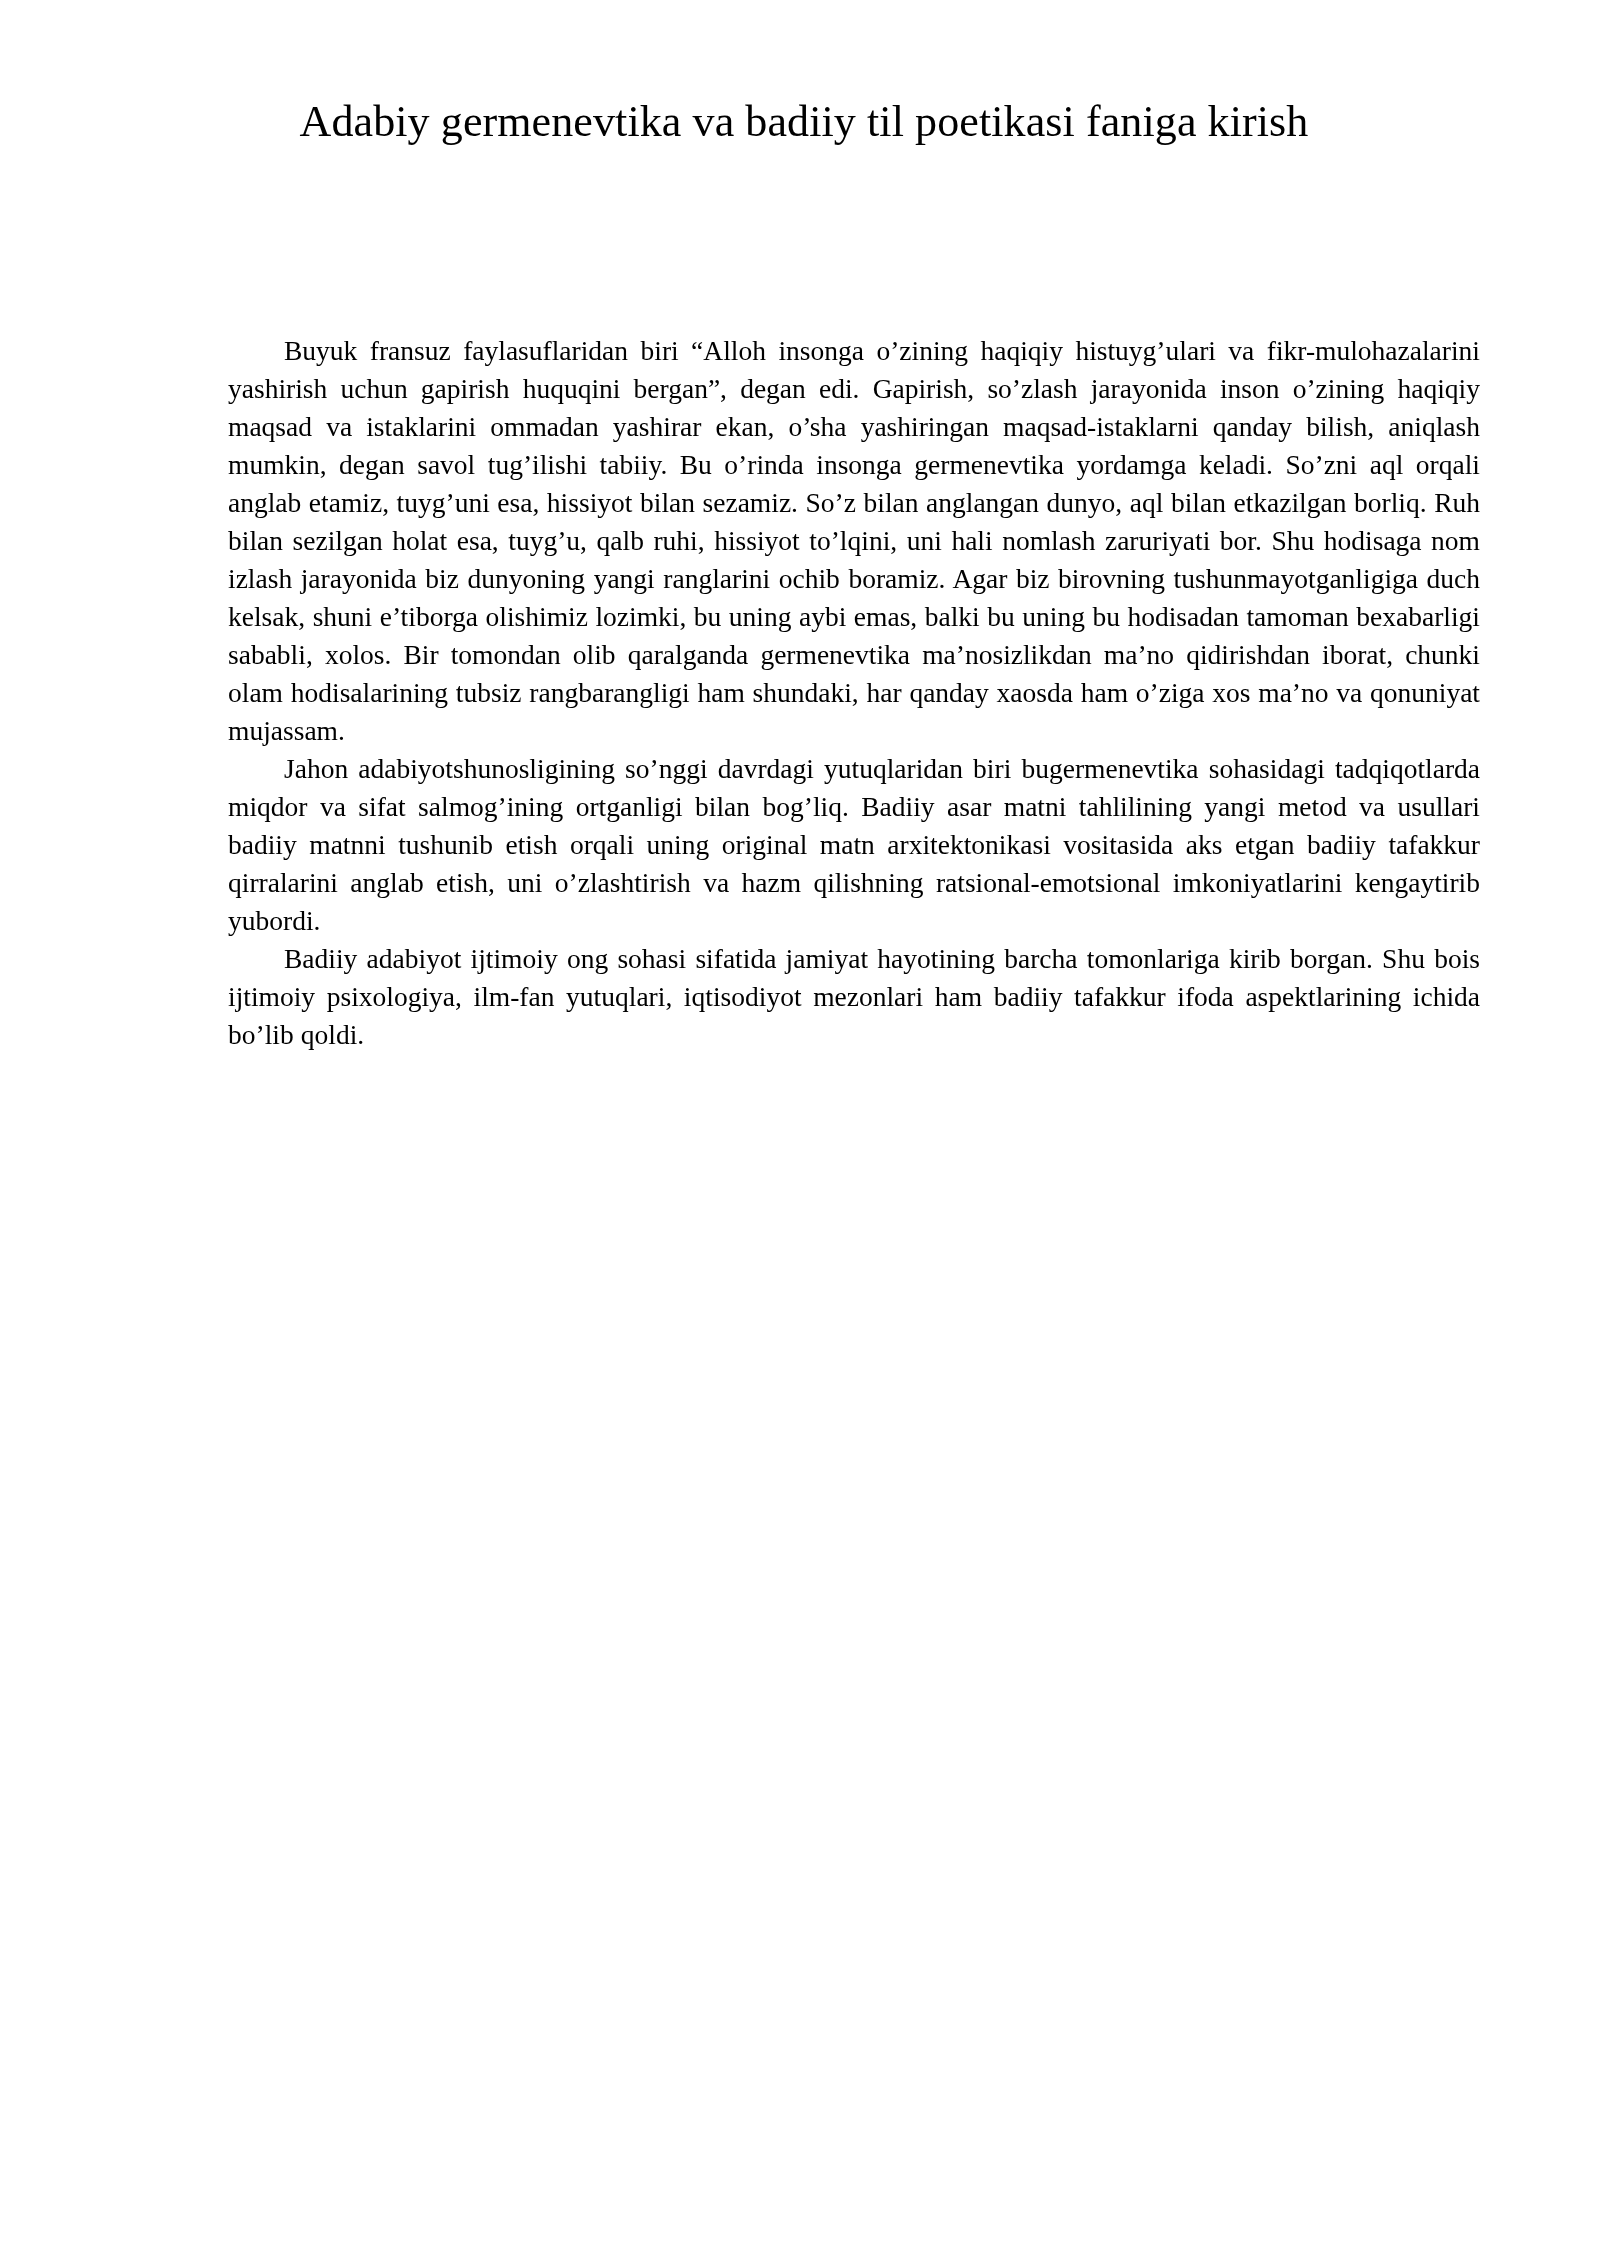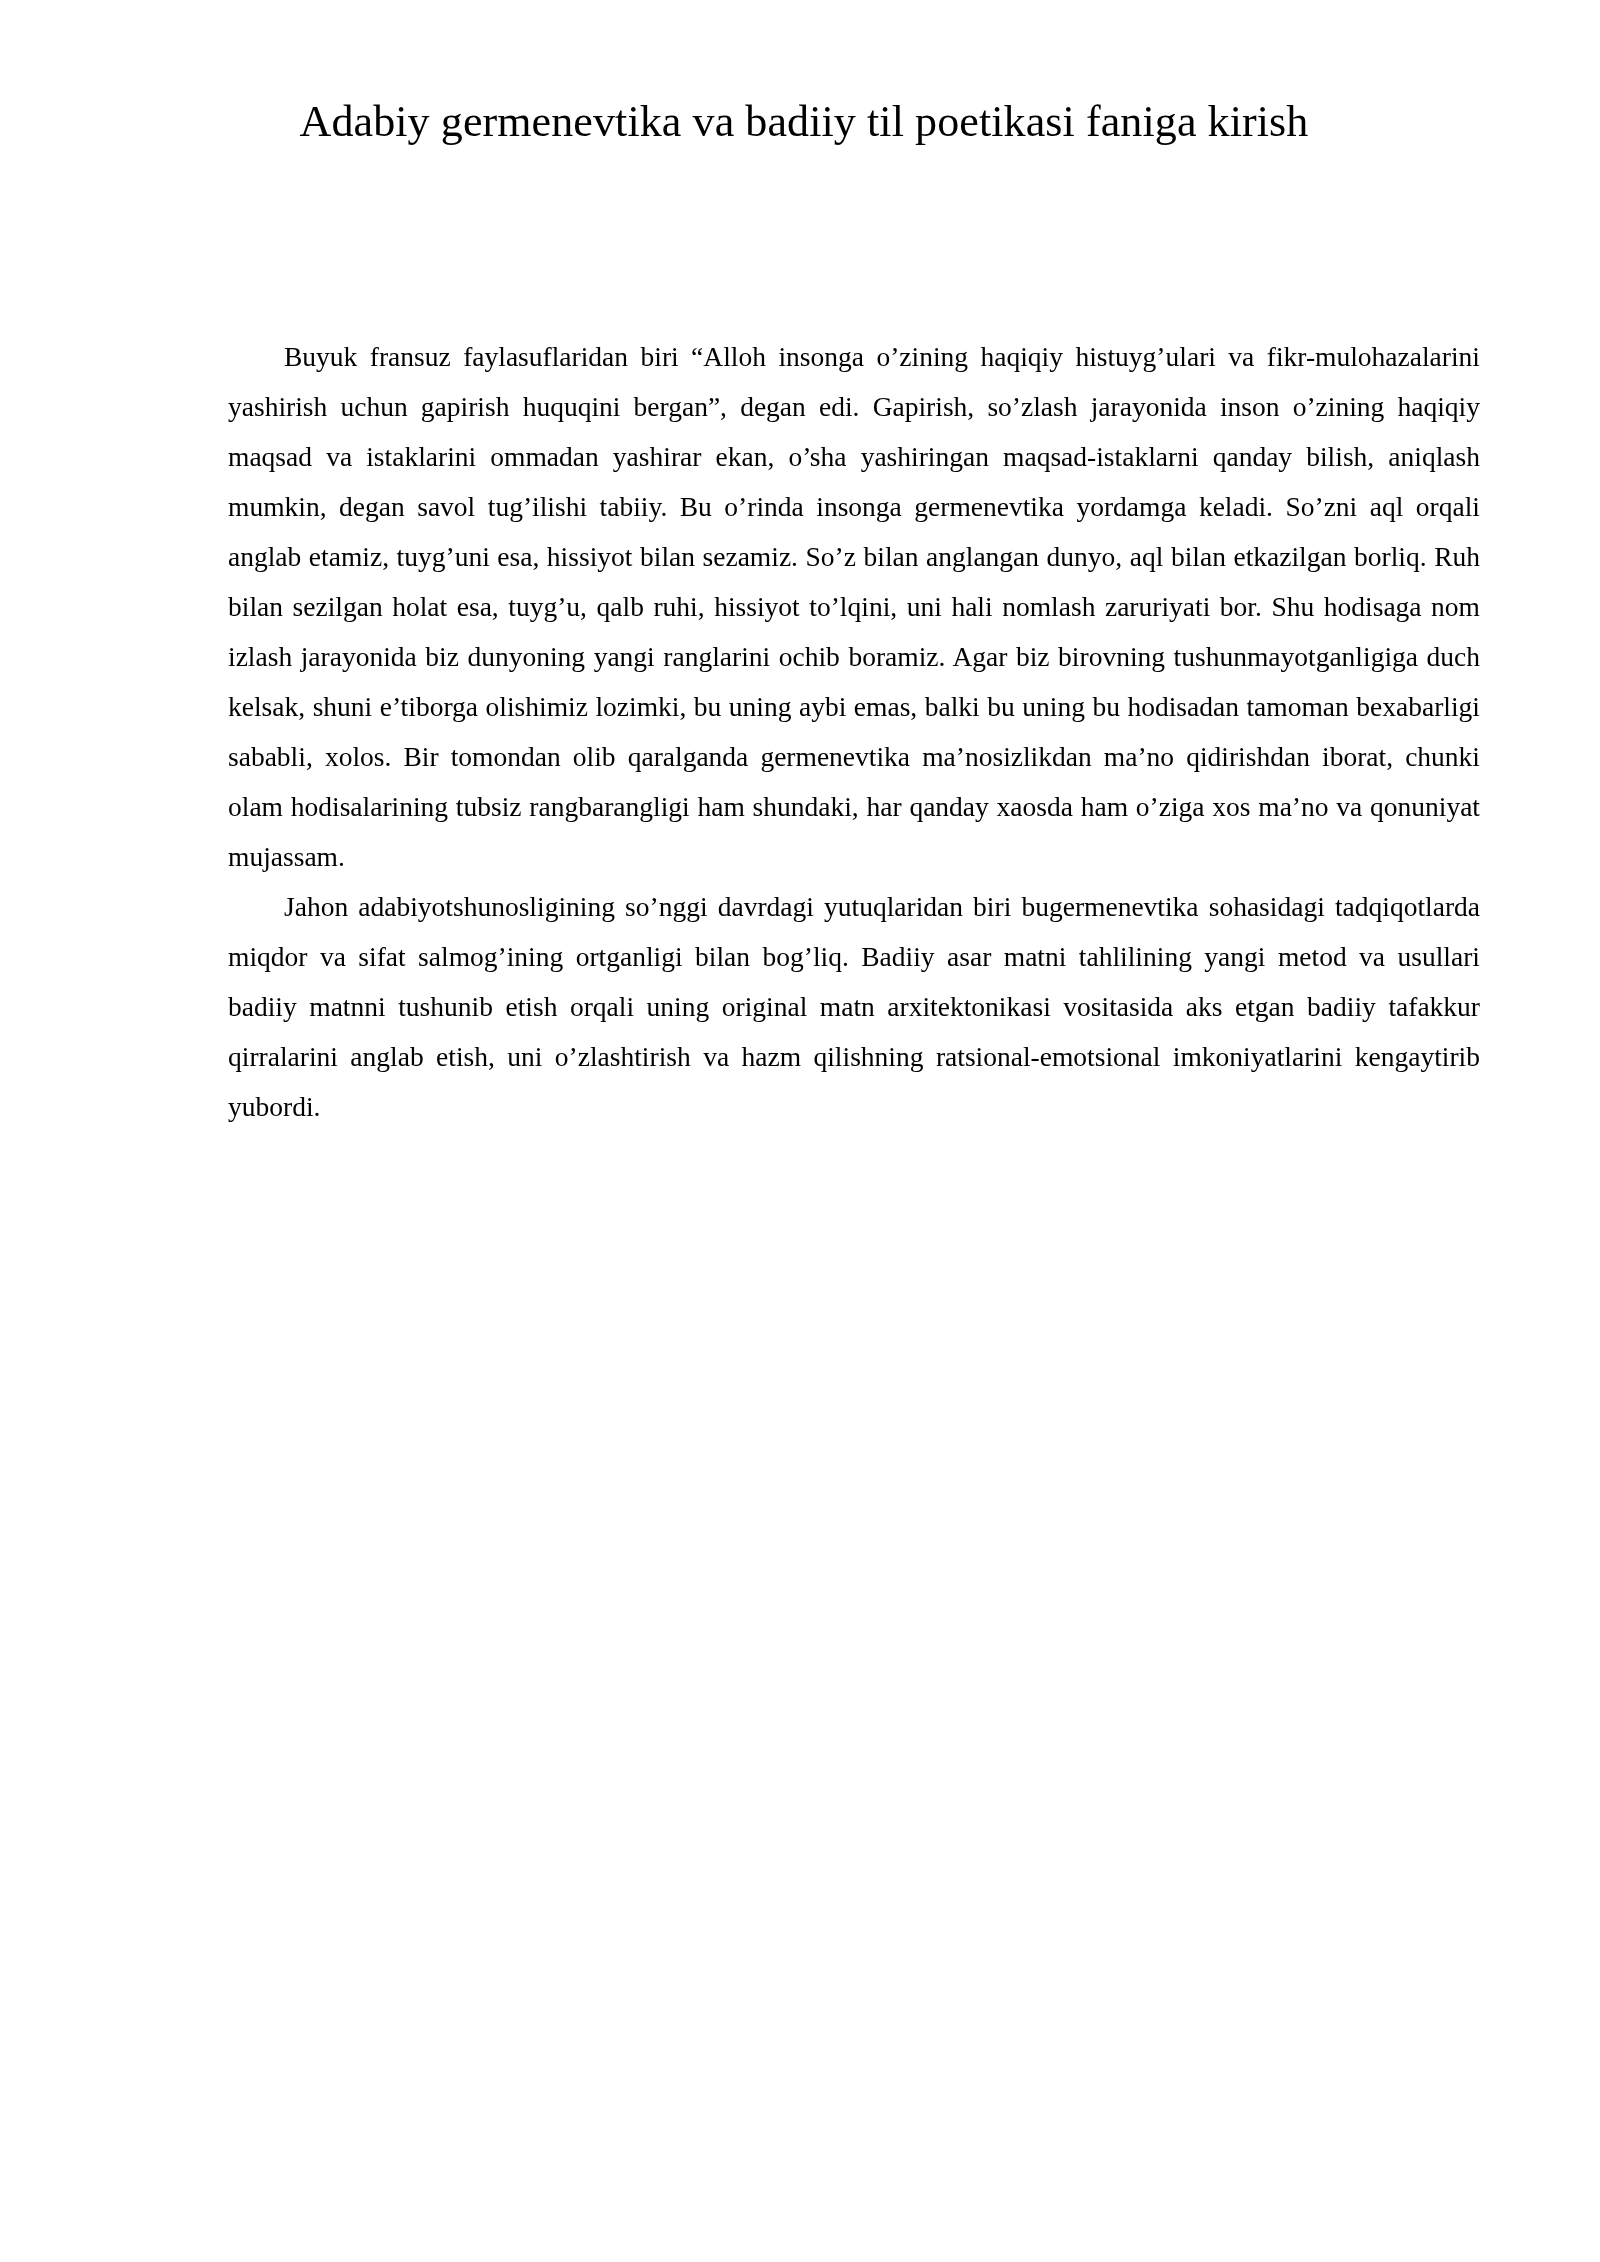--- a/index.html
+++ b/index.html
@@ -39,33 +39,34 @@
     top: 332px;
     left: 228px;
     width: 1252px;
   }
   p.para {
     margin: 0 0 0 0;
     text-align: justify;
     text-justify: inter-word;
     text-indent: 56px;
     font-size: 27.5px;
-    line-height: 50px;
+    line-height: 38px;
     hyphens: none;
     word-spacing: 0.2px;
   }
   p.para:last-child {
     margin-bottom: 0;
   }
 </style>
 </head>
 <body>
 
 <div class="page">
 
   <h1 class="doc-title">Adabiy germenevtika va badiiy til poetikasi faniga kirish</h1>
 
   <div class="body-block">
     <p class="para">Buyuk fransuz faylasuflaridan biri “Alloh insonga o’zining haqiqiy histuyg’ulari va fikr-mulohazalarini yashirish uchun gapirish huquqini bergan”, degan edi. Gapirish, so’zlash jarayonida inson o’zining haqiqiy maqsad va istaklarini ommadan yashirar ekan, o’sha yashiringan maqsad-istaklarni qanday bilish, aniqlash mumkin, degan savol tug’ilishi tabiiy. Bu o’rinda insonga germenevtika yordamga keladi. So’zni aql orqali anglab etamiz, tuyg’uni esa, hissiyot bilan sezamiz. So’z bilan anglangan dunyo, aql bilan etkazilgan borliq. Ruh bilan sezilgan holat esa, tuyg’u, qalb ruhi, hissiyot to’lqini, uni hali nomlash zaruriyati bor. Shu hodisaga nom izlash jarayonida biz dunyoning yangi ranglarini ochib boramiz. Agar biz birovning tushunmayotganligiga duch kelsak, shuni e’tiborga olishimiz lozimki, bu uning aybi emas, balki bu uning bu hodisadan tamoman bexabarligi sababli, xolos. Bir tomondan olib qaralganda germenevtika ma’nosizlikdan ma’no qidirishdan iborat, chunki olam hodisalarining tubsiz rangbarangligi ham shundaki, har qanday xaosda ham o’ziga xos ma’no va qonuniyat mujassam.</p>
     <p class="para">Jahon adabiyotshunosligining so’nggi davrdagi yutuqlaridan biri bugermenevtika sohasidagi tadqiqotlarda miqdor va sifat salmog’ining ortganligi bilan bog’liq. Badiiy asar matni tahlilining yangi metod va usullari badiiy matnni tushunib etish orqali uning original matn arxitektonikasi vositasida aks etgan badiiy tafakkur qirralarini anglab etish, uni o’zlashtirish va hazm qilishning ratsional-emotsional imkoniyatlarini kengaytirib yubordi.</p>
+    <p class="para">Badiiy adabiyot ijtimoiy ong sohasi sifatida jamiyat hayotining barcha tomonlariga kirib borgan. Shu bois ijtimoiy psixologiya, ilm-fan yutuqlari, iqtisodiyot mezonlari ham badiiy tafakkur ifoda aspektlarining ichida bo’lib qoldi.</p>
   </div>
 
 </div>
 
 </body></html>

